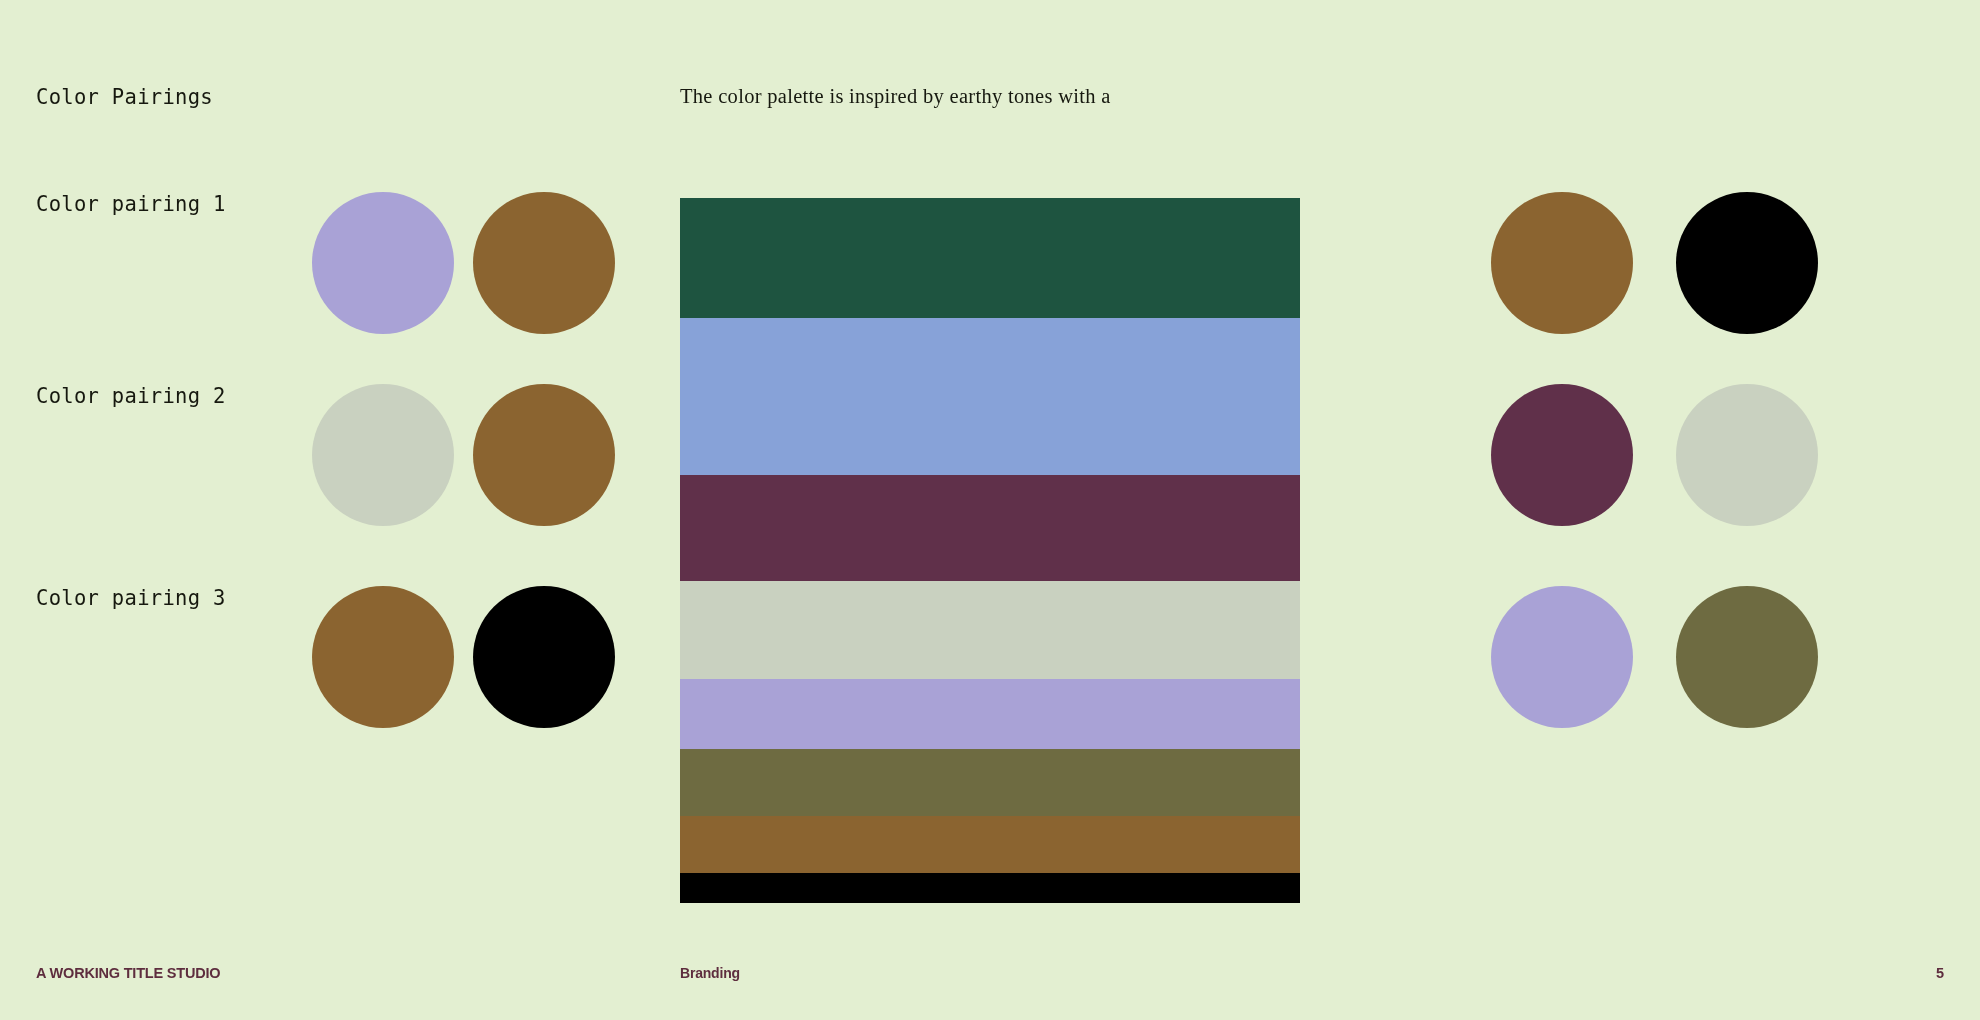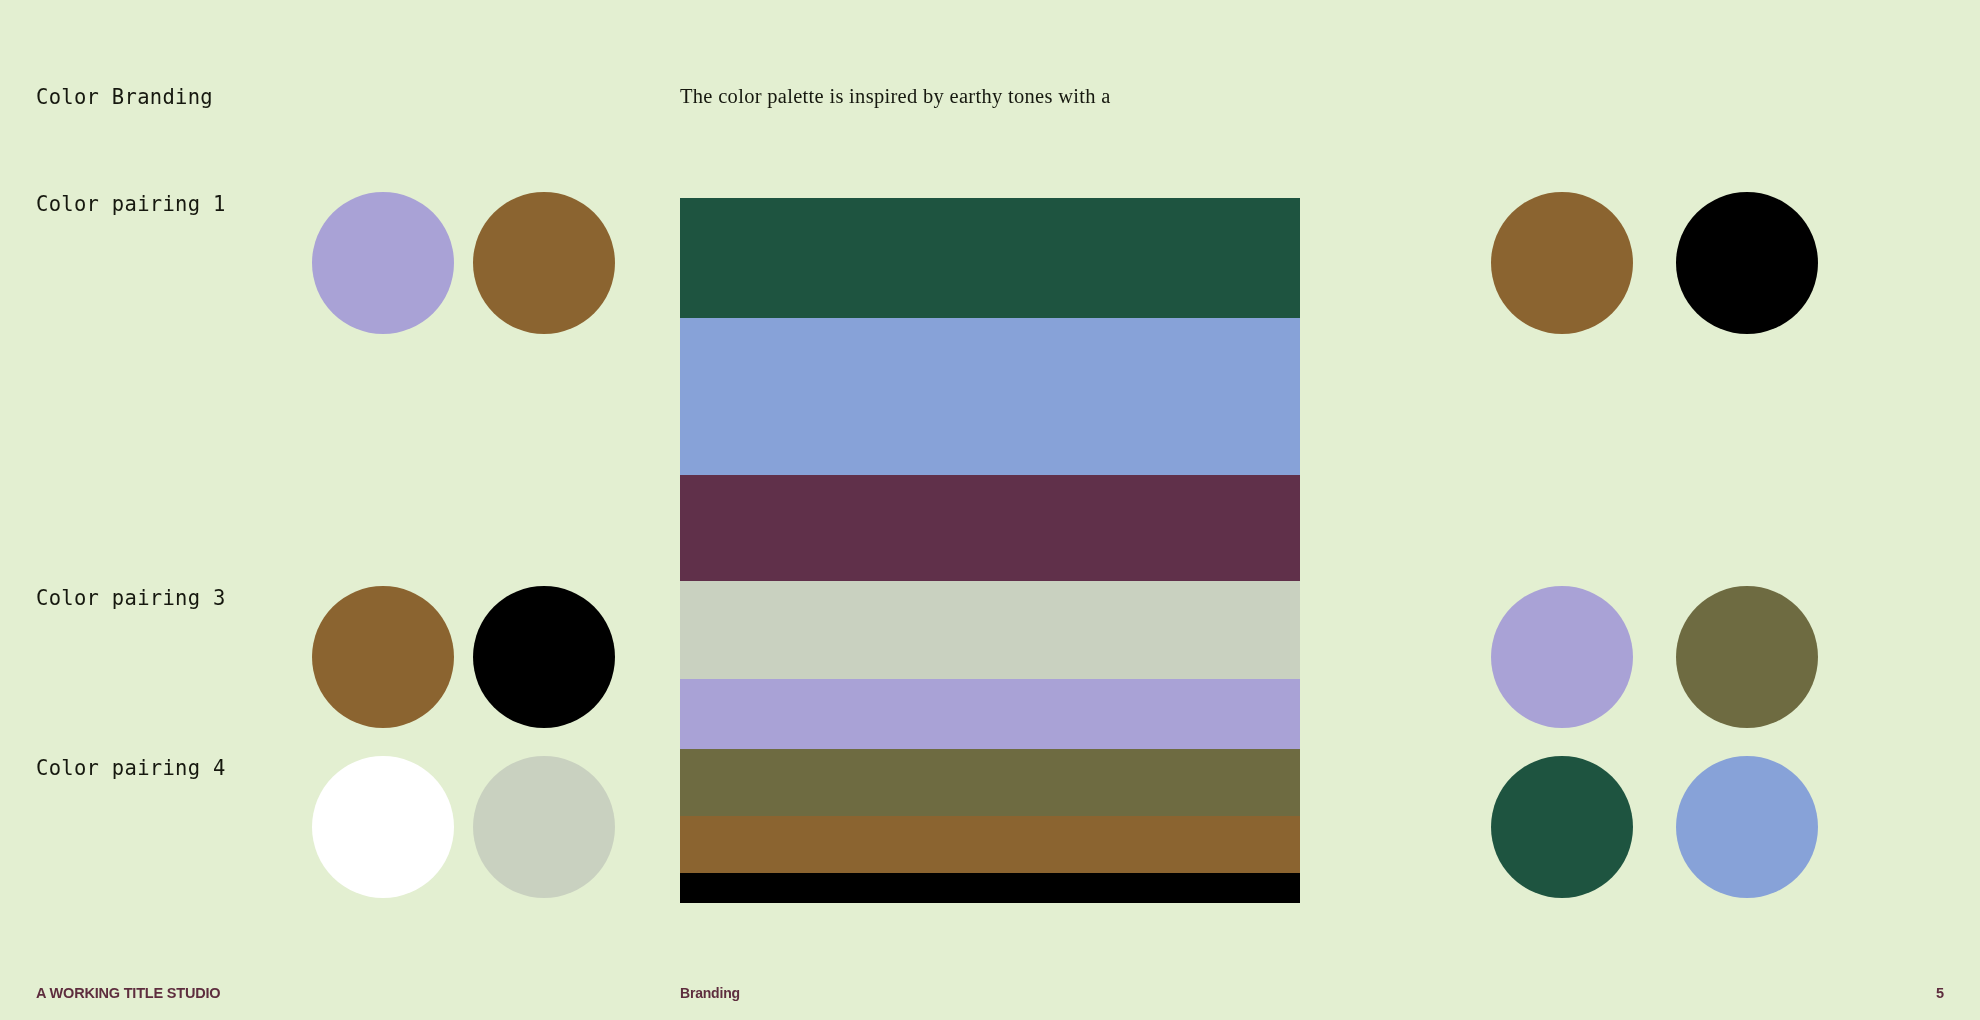--- a/index.html
+++ b/index.html
@@ -90,21 +90,21 @@
     height: 705px;
     display: flex;
     flex-direction: column;
   }
   .stripe { width: 100%; }
 
   
   .footer {
     position: absolute;
     left: 0;
-    top: 985px;
+    top: 965px;
     width: 1980px;
     height: 30px;
     font-family: "Liberation Sans", sans-serif;
     color: #5E2D3E;
   }
   .footer-brand {
     position: absolute;
     left: 36px;
     top: 0;
     font-size: 14.5px;
@@ -128,50 +128,50 @@
     font-size: 14.5px;
     font-weight: 700;
     text-align: right;
   }
 </style>
 </head>
 <body>
 
 <div class="slide">
 
-  <div class="deck-title">Color Branding</div>
+  <div class="deck-title">Color Pairings</div>
 
   <div class="deck-desc">
     <span class="l">The color palette is inspired by earthy tones with a</span>
   </div>
 
   <div class="pair-row" style="top:192px">
     <div class="pair-label">Color pairing 1</div>
     <div class="dot l1" style="background: rgb(169, 162, 214);"></div>
     <div class="dot l2" style="background: rgb(139, 100, 48);"></div>
     <div class="dot r1" style="background: rgb(139, 100, 48);"></div>
     <div class="dot r2" style="background: rgb(0, 0, 0);"></div>
   </div>
 
+  <div class="pair-row" style="top:384px">
+    <div class="pair-label">Color pairing 2</div>
+    <div class="dot l1" style="background: rgb(201, 209, 192);"></div>
+    <div class="dot l2" style="background: rgb(139, 100, 48);"></div>
+    <div class="dot r1" style="background: rgb(96, 48, 74);"></div>
+    <div class="dot r2" style="background: rgb(201, 209, 192);"></div>
+  </div>
 
   <div class="pair-row" style="top:586px">
     <div class="pair-label">Color pairing 3</div>
     <div class="dot l1" style="background: rgb(139, 100, 48);"></div>
     <div class="dot l2" style="background: rgb(0, 0, 0);"></div>
     <div class="dot r1" style="background: rgb(169, 162, 214);"></div>
     <div class="dot r2" style="background: rgb(110, 107, 65);"></div>
   </div>
 
-  <div class="pair-row" style="top:756px">
-    <div class="pair-label">Color pairing 4</div>
-    <div class="dot l1" style="background: rgb(255, 255, 255);"></div>
-    <div class="dot l2" style="background: rgb(201, 209, 192);"></div>
-    <div class="dot r1" style="background: rgb(30, 84, 64);"></div>
-    <div class="dot r2" style="background: rgb(135, 162, 216);"></div>
-  </div>
 
   <div class="palette" id="palette-stack">
       <div class="stripe" style="background: rgb(30, 84, 64); height: 17%;"></div>
       <div class="stripe" style="background: rgb(135, 162, 216); height: 22.3%;"></div>
       <div class="stripe" style="background: rgb(96, 48, 74); height: 15%;"></div>
       <div class="stripe" style="background: rgb(201, 209, 192); height: 14%;"></div>
       <div class="stripe" style="background: rgb(169, 162, 214); height: 9.8%;"></div>
       <div class="stripe" style="background: rgb(110, 107, 65); height: 9.6%;"></div>
       <div class="stripe" style="background: rgb(139, 100, 48); height: 8%;"></div>
       <div class="stripe" style="background: rgb(0, 0, 0); height: 4.3%;"></div>

